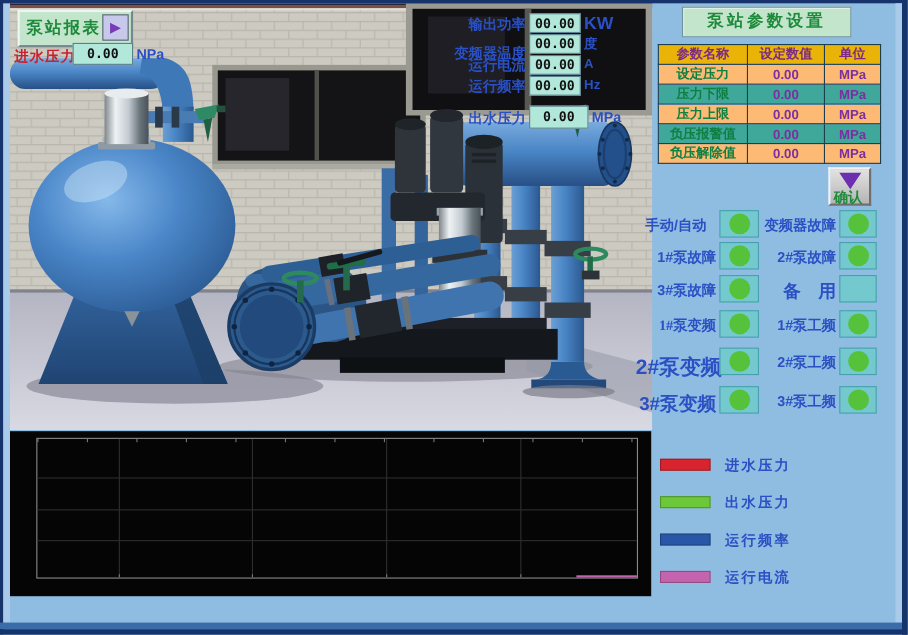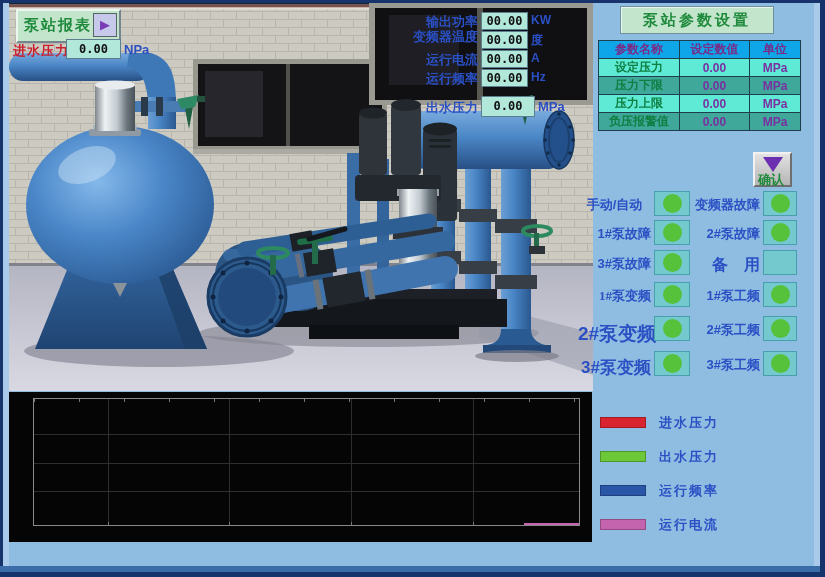--- a/index.html
+++ b/index.html
@@ -10,22 +10,22 @@
   .blue{color:#2a50c4;}
   .valbox{background:#b2e8da;border:1px solid #5c7f8f;color:#111;
           font-family:"DejaVu Sans Mono","Liberation Mono",monospace;
           font-size:12px;font-weight:bold;text-align:center;line-height:16px;}
   .indbox{background:#74c9cf;border:1px solid #46a0ae;box-sizing:border-box;}
   .indcircle{position:absolute;left:50%;top:50%;width:19px;height:19px;margin:-9.5px 0 0 -9.5px;
              border-radius:50%;background:#56c23c;}
   .tbl{border-collapse:collapse;table-layout:fixed;}
   .tbl td,.tbl th{border:1px solid #1e3d4d;font-size:12px;font-weight:bold;
                   text-align:center;padding:0;height:16px;white-space:nowrap;overflow:hidden;}
-  .hdr{background:#0ea5e9;color:#7b2a86;}
-  .rowA{background:#5eead4;}
+  .hdr{background:#eab308;color:#7b2a86;}
+  .rowA{background:#fdba74;}
   .rowB{background:#3fa89a;}
   .pname{color:#0f7f42;}
   .pval{color:#7b2fa0;}
   .gridline{position:absolute;background:#2e2e2e;}
   .tick{position:absolute;background:#777;}
   .legendbar{height:9px;width:44px;border:1px solid rgba(0,0,0,.25);}
 </style>
 </head>
 <body>
 
@@ -258,23 +258,23 @@
     <span class="cnlabel abs" style="left:6px;top:5px;font-size:15px;color:#1f8a3c;letter-spacing:2px;">泵站报表</span>
     <span class="abs" style="right:2px;top:2px;width:22px;height:22px;background:#c6c9ea;border:1px solid #566;text-align:center;line-height:21px;font-size:13px;color:#7a3ab8;">▶</span>
   </div>
 
   <span class="cnlabel abs" style="left:13px;top:42px;font-size:13px;color:#c8202e;letter-spacing:1px;">进水压力</span>
   <div class="valbox abs" style="left:66px;top:39px;width:53px;height:18px;line-height:18px;">0.00</div>
   <span class="cnlabel abs blue" style="left:124px;top:42px;font-size:13px;">NPa</span>
 
   <span class="cnlabel abs blue" style="left:385px;top:13px;width:93px;font-size:13px;text-align:right;">输出功率</span>
   <div class="valbox abs" style="left:481px;top:12px;width:45px;height:16px;">00.00</div>
-  <span class="cnlabel abs blue" style="left:531px;top:13px;font-size:12px;">KW</span>
-
-  <span class="cnlabel abs blue" style="left:385px;top:28px;width:93px;font-size:13px;text-align:right;">变频器温度</span>
+  <span class="cnlabel abs blue" style="left:531px;top:13px;font-size:16px;">KW</span>
+
+  <span class="cnlabel abs blue" style="left:385px;top:40px;width:93px;font-size:13px;text-align:right;">变频器温度</span>
   <div class="valbox abs" style="left:481px;top:31px;width:45px;height:16px;">00.00</div>
   <span class="cnlabel abs blue" style="left:531px;top:32px;font-size:12px;">度</span>
 
   <span class="cnlabel abs blue" style="left:385px;top:51px;width:93px;font-size:13px;text-align:right;">运行电流</span>
   <div class="valbox abs" style="left:481px;top:50px;width:45px;height:16px;">00.00</div>
   <span class="cnlabel abs blue" style="left:531px;top:51px;font-size:12px;">A</span>
 
   <span class="cnlabel abs blue" style="left:385px;top:70px;width:93px;font-size:13px;text-align:right;">运行频率</span>
   <div class="valbox abs" style="left:481px;top:69px;width:45px;height:16px;">00.00</div>
   <span class="cnlabel abs blue" style="left:531px;top:70px;font-size:12px;">Hz</span>
@@ -302,20 +302,25 @@
       <td class="pval">0.00</td>
       <td class="pval">MPa</td>
     </tr>
     <tr class="rowA">
       <td class="pname">压力上限</td>
       <td class="pval">0.00</td>
       <td class="pval">MPa</td>
     </tr>
     <tr class="rowB">
       <td class="pname">负压报警值</td>
+      <td class="pval">0.00</td>
+      <td class="pval">MPa</td>
+    </tr>
+    <tr class="rowA">
+      <td class="pname">负压解除值</td>
       <td class="pval">0.00</td>
       <td class="pval">MPa</td>
     </tr>
   </tbody>
     </table>
 
   <div class="abs" style="left:753px;top:152px;width:39px;height:35px;background:linear-gradient(#e2e2e2,#b5b5b5);border-top:2px solid #f2f2f2;border-left:2px solid #f2f2f2;border-right:2px solid #6f6f6f;border-bottom:2px solid #6f6f6f;box-sizing:border-box;">
     <div class="abs" style="left:8px;top:3px;width:0;height:0;border-left:10px solid transparent;border-right:10px solid transparent;border-top:15px solid #6b2fb0;"></div>
     <span class="cnlabel abs" style="left:3px;top:17px;font-size:13px;color:#1f8a3c;">确认</span>
   </div>

